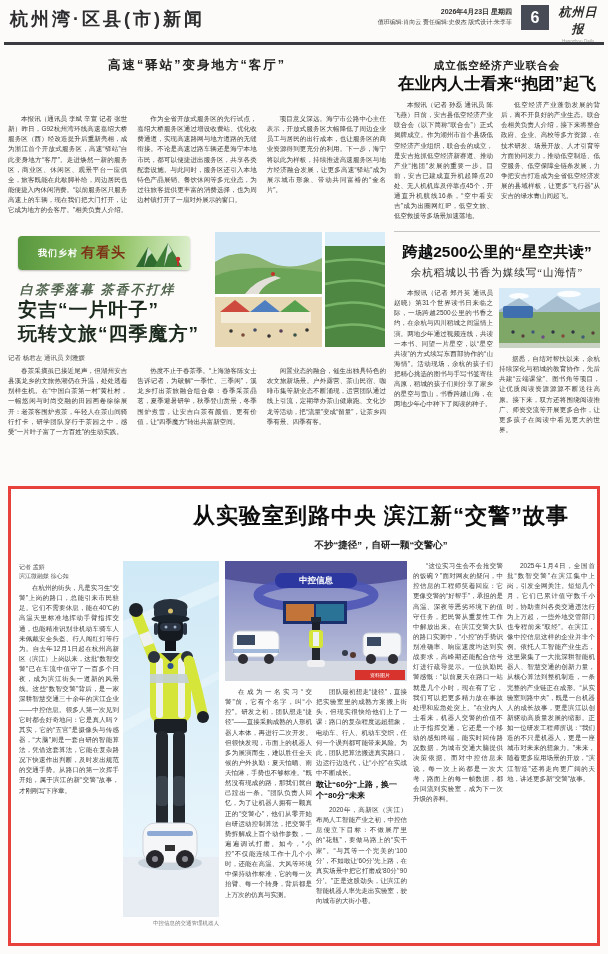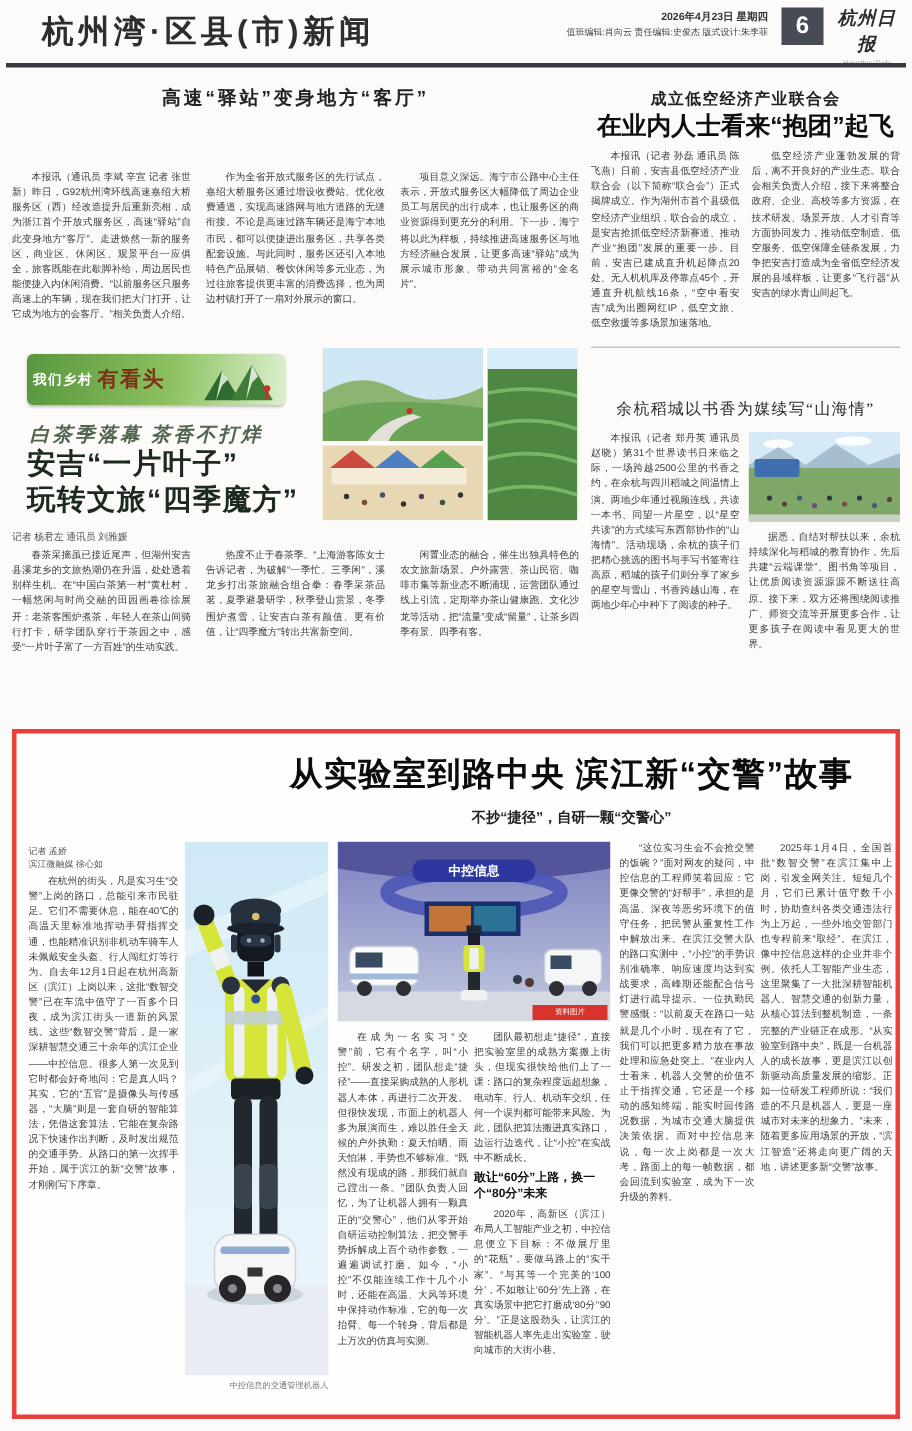--- a/index.html
+++ b/index.html
@@ -1,41 +1,41 @@
 <!DOCTYPE html>
 <html><head>
 <meta charset="utf-8">
 <style>
   html,body{margin:0;padding:0;background:#e8e8e8;}
   #page{position:relative;width:608px;height:954px;background:#fcfbf9;overflow:hidden;
         font-family:"Liberation Sans",sans-serif;color:#333;}
   .abs{position:absolute;}
   
-  .section-title{left:28px;top:7px;font-size:21px;font-weight:700;color:#2d2d30;letter-spacing:3px;}
+  .section-title{left:10px;top:7px;font-size:18px;font-weight:700;color:#2d2d30;letter-spacing:3px;}
   .header-meta{left:300px;top:7px;width:212px;text-align:right;line-height:1.55;}
   .header-meta .date{font-size:7px;font-weight:700;color:#333;}
   .header-meta .editors{font-size:6px;color:#444;}
   .page-badge{left:521px;top:5px;width:28px;height:25px;background:#474b55;color:#fff;
               font-size:16px;font-weight:700;text-align:center;line-height:25px;}
   .masthead{left:553px;top:4px;width:50px;text-align:center;}
   .masthead .cn{font-family:"Liberation Serif",serif;font-style:italic;font-weight:700;
                 font-size:12px;color:#2b2b2b;letter-spacing:1px;}
   .masthead .en{font-size:4.5px;color:#999;margin-top:1px;}
   .header-rule{left:4px;top:42px;width:600px;height:3px;background:#3a3b40;}
   
   .kicker{font-weight:700;color:#222;text-align:center;}
   .headline{font-weight:900;color:#0e0e0e;text-align:center;}
   .body-row{display:flex;gap:10px;}
   .bcol{flex:1;font-size:6.5px;line-height:1.56;text-align:justify;color:#3b3b3b;
         overflow:hidden;text-indent:13px;}
   .rule-thin{height:1px;background:#c5c5c5;}
   
   .badge{left:18px;top:236px;width:172px;height:34px;border-radius:4px;
          background:linear-gradient(95deg,#58973f,#8cc05e 55%,#dcefcd);
-         box-shadow:0 1px 2px rgba(0,0,0,.25);display:flex;align-items:center;padding-left:4px;box-sizing:border-box;}
+         box-shadow:0 1px 2px rgba(0,0,0,.25);display:flex;align-items:center;padding-left:20px;box-sizing:border-box;}
   .badge .pre{color:#fff;font-size:9px;font-weight:700;letter-spacing:1px;}
   .badge .hi{color:#7c3318;font-size:14px;font-weight:900;margin-left:3px;letter-spacing:1px;}
   .kicker-tea{left:20px;top:281px;font-size:13px;font-weight:700;color:#51654f;letter-spacing:2px;font-style:italic;}
   .headline-tea{left:18px;top:298px;width:195px;font-size:19px;font-weight:900;color:#1c2a1e;line-height:1.28;letter-spacing:1px;}
   .byline{font-size:6.5px;color:#555;}
   
   .photo{overflow:hidden;}
   .photo svg{display:block;width:100%;height:100%;}
   
   .redbox{left:8px;top:486px;width:586px;height:454px;border:3px solid #e8403a;background:#fefefe;}
@@ -132,20 +132,21 @@
       <rect x="0" y="62" width="107" height="3" fill="#ffffff"></rect>
     </svg>
   </div>
   <div class="abs byline" style="left:8px;top:354px;">记者 杨君左 通讯员 刘雅媛</div>
   <div class="abs body-row" style="left:8px;top:366px;width:378px;height:100px;">
     <div class="bcol">春茶采摘虽已接近尾声，但湖州安吉县溪龙乡的文旅热潮仍在升温，处处透着别样生机。在“中国白茶第一村”黄杜村，一幅悠闲与时尚交融的田园画卷徐徐展开：老茶客围炉煮茶，年轻人在茶山间骑行打卡，研学团队穿行于茶园之中，感受“一片叶子富了一方百姓”的生动实践。</div>
     <div class="bcol">热度不止于春茶季。“上海游客陈女士告诉记者，为破解“一季忙、三季闲”，溪龙乡打出茶旅融合组合拳：春季采茶品茗，夏季避暑研学，秋季登山赏景，冬季围炉煮雪，让安吉白茶有颜值、更有价值，让“四季魔方”转出共富新空间。</div>
     <div class="bcol">闲置业态的融合，催生出独具特色的农文旅新场景。户外露营、茶山民宿、咖啡市集等新业态不断涌现，运营团队通过线上引流，定期举办茶山健康跑、文化沙龙等活动，把“流量”变成“留量”，让茶乡四季有景、四季有客。</div>
   </div>
 
+  <div class="abs headline" style="left:394px;top:242px;width:206px;font-size:15.5px;">跨越2500公里的“星空共读”</div>
   <div class="abs" style="left:394px;top:266px;width:206px;font-size:10.5px;color:#2a2a2a;text-align:center;font-family:'Liberation Serif',serif;letter-spacing:1px;">余杭稻城以书香为媒续写“山海情”</div>
   <div class="abs bcol" style="left:394px;top:288px;width:99px;height:176px;">本报讯（记者 郑丹英 通讯员 赵晓）第31个世界读书日来临之际，一场跨越2500公里的书香之约，在余杭与四川稻城之间温情上演。两地少年通过视频连线，共读一本书、同望一片星空，以“星空共读”的方式续写东西部协作的“山海情”。活动现场，余杭的孩子们把精心挑选的图书与手写书签寄往高原，稻城的孩子们则分享了家乡的星空与雪山，书香跨越山海，在两地少年心中种下了阅读的种子。</div>
   <div class="abs photo" style="left:499px;top:288px;width:101px;height:60px;">
     <svg viewBox="0 0 101 60" preserveAspectRatio="none">
       <rect width="101" height="60" fill="#d6e9f6"></rect>
       <ellipse cx="20" cy="8" rx="10" ry="3" fill="#fff" opacity="0.9"></ellipse>
       <ellipse cx="70" cy="6" rx="12" ry="3.2" fill="#fff" opacity="0.9"></ellipse>
       <path d="M0 22 L20 10 L38 22 L58 8 L80 22 L101 14 V30 H0 Z" fill="#9db6c8" opacity="0.85"></path>
       <rect x="0" y="24" width="101" height="36" fill="#7fa768"></rect>
       <rect x="4" y="18" width="30" height="12" rx="2" fill="#3f6fae"></rect>

